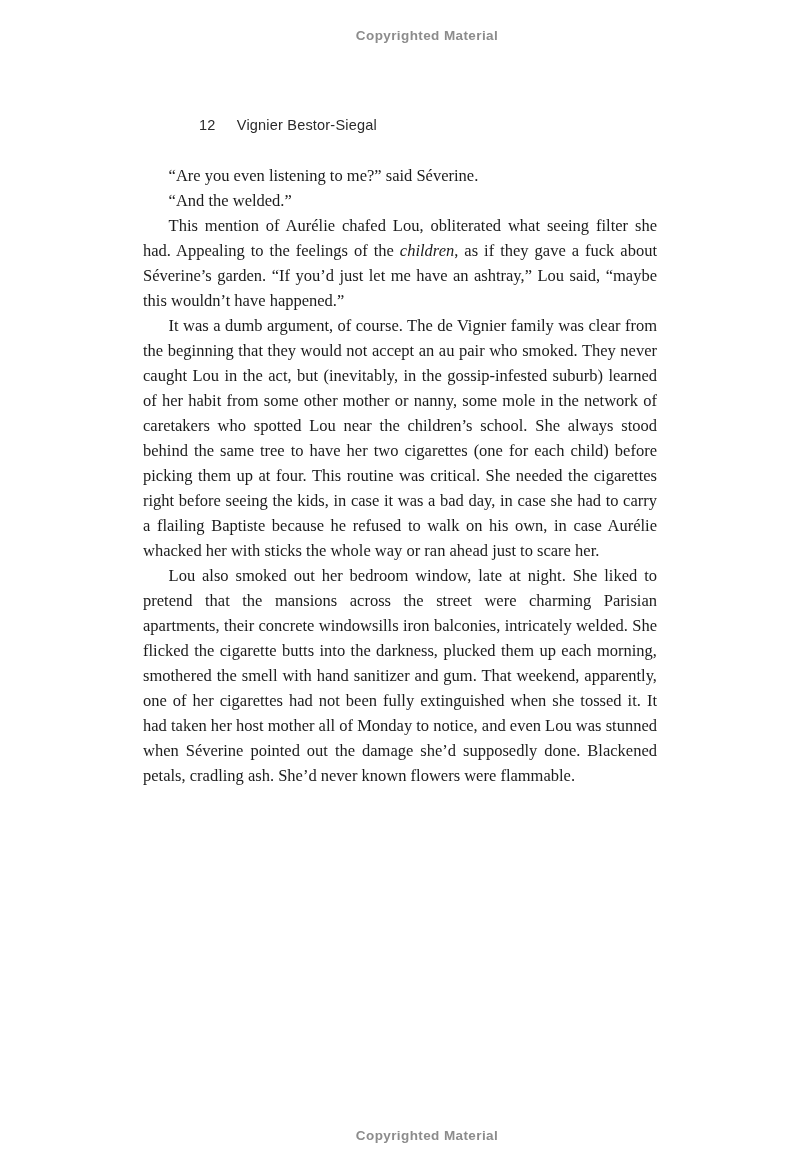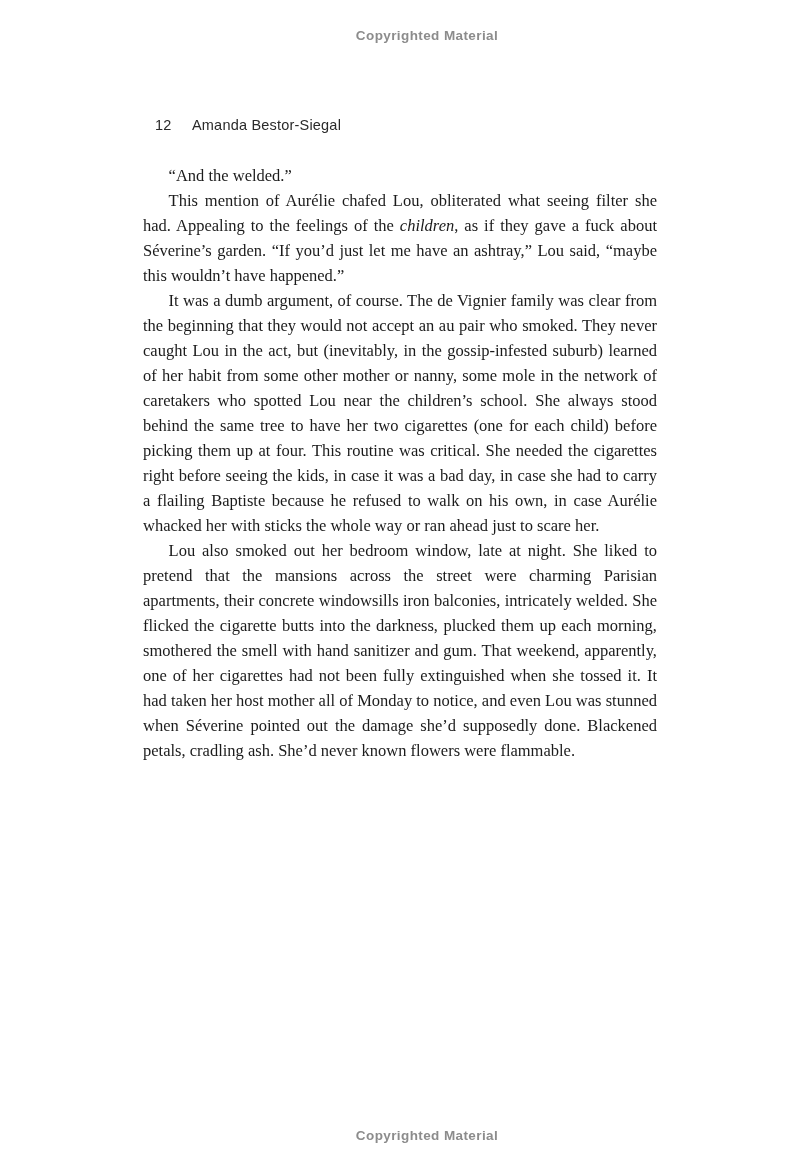--- a/index.html
+++ b/index.html
@@ -36,20 +36,21 @@
     top: 117px;
     left: 155px;
     font-family: "Liberation Sans", "DejaVu Sans", sans-serif;
     font-size: 14.5px;
     color: #2a2a2a;
     letter-spacing: 0.2px;
   }
   .running-header .pagenum {
     display: inline-block;
     margin-right: 17px;
+    margin-left: 44px;
   }
 
   .content {
     position: absolute;
     top: 163px;
     left: 143px;
     width: 514px;
     font-size: 16.5px;
     line-height: 25px;
     text-align: justify;
@@ -66,24 +67,25 @@
 </style>
 </head>
 <body>
 
 <div class="page">
 
   <div class="notice top">Copyrighted Material</div>
 
   <div class="running-header">
     <span class="pagenum">12</span>
-    <span class="author">Amanda Bestor-Siegal</span>
+    <span class="author">Vignier Bestor-Siegal</span>
   </div>
 
   <div class="content">
+      <p><span>“Are you even listening to me?” said Séverine.</span></p>
       <p><span>“And the welded.”</span></p>
       <p><span>This mention of Aurélie chafed Lou, obliterated what seeing filter she had. Appealing to the feelings of the </span><em>children</em><span>, as if they gave a fuck about Séverine’s garden. “If you’d just let me have an ashtray,” Lou said, “maybe this wouldn’t have happened.”</span></p>
       <p><span>It was a dumb argument, of course. The de Vignier family was clear from the beginning that they would not accept an au pair who smoked. They never caught Lou in the act, but (inevitably, in the gossip-infested suburb) learned of her habit from some other mother or nanny, some mole in the network of caretakers who spotted Lou near the children’s school. She always stood behind the same tree to have her two cigarettes (one for each child) before picking them up at four. This routine was critical. She needed the cigarettes right before seeing the kids, in case it was a bad day, in case she had to carry a flailing Baptiste because he refused to walk on his own, in case Aurélie whacked her with sticks the whole way or ran ahead just to scare her.</span></p>
       <p><span>Lou also smoked out her bedroom window, late at night. She liked to pretend that the mansions across the street were charming Parisian apartments, their concrete windowsills iron balconies, intricately welded. She flicked the cigarette butts into the darkness, plucked them up each morning, smothered the smell with hand sanitizer and gum. That weekend, apparently, one of her cigarettes had not been fully extinguished when she tossed it. It had taken her host mother all of Monday to notice, and even Lou was stunned when Séverine pointed out the damage she’d supposedly done. Blackened petals, cradling ash. She’d never known flowers were flammable.</span></p>
     </div>
 
   <div class="notice bottom">Copyrighted Material</div>
 
 </div>
 

